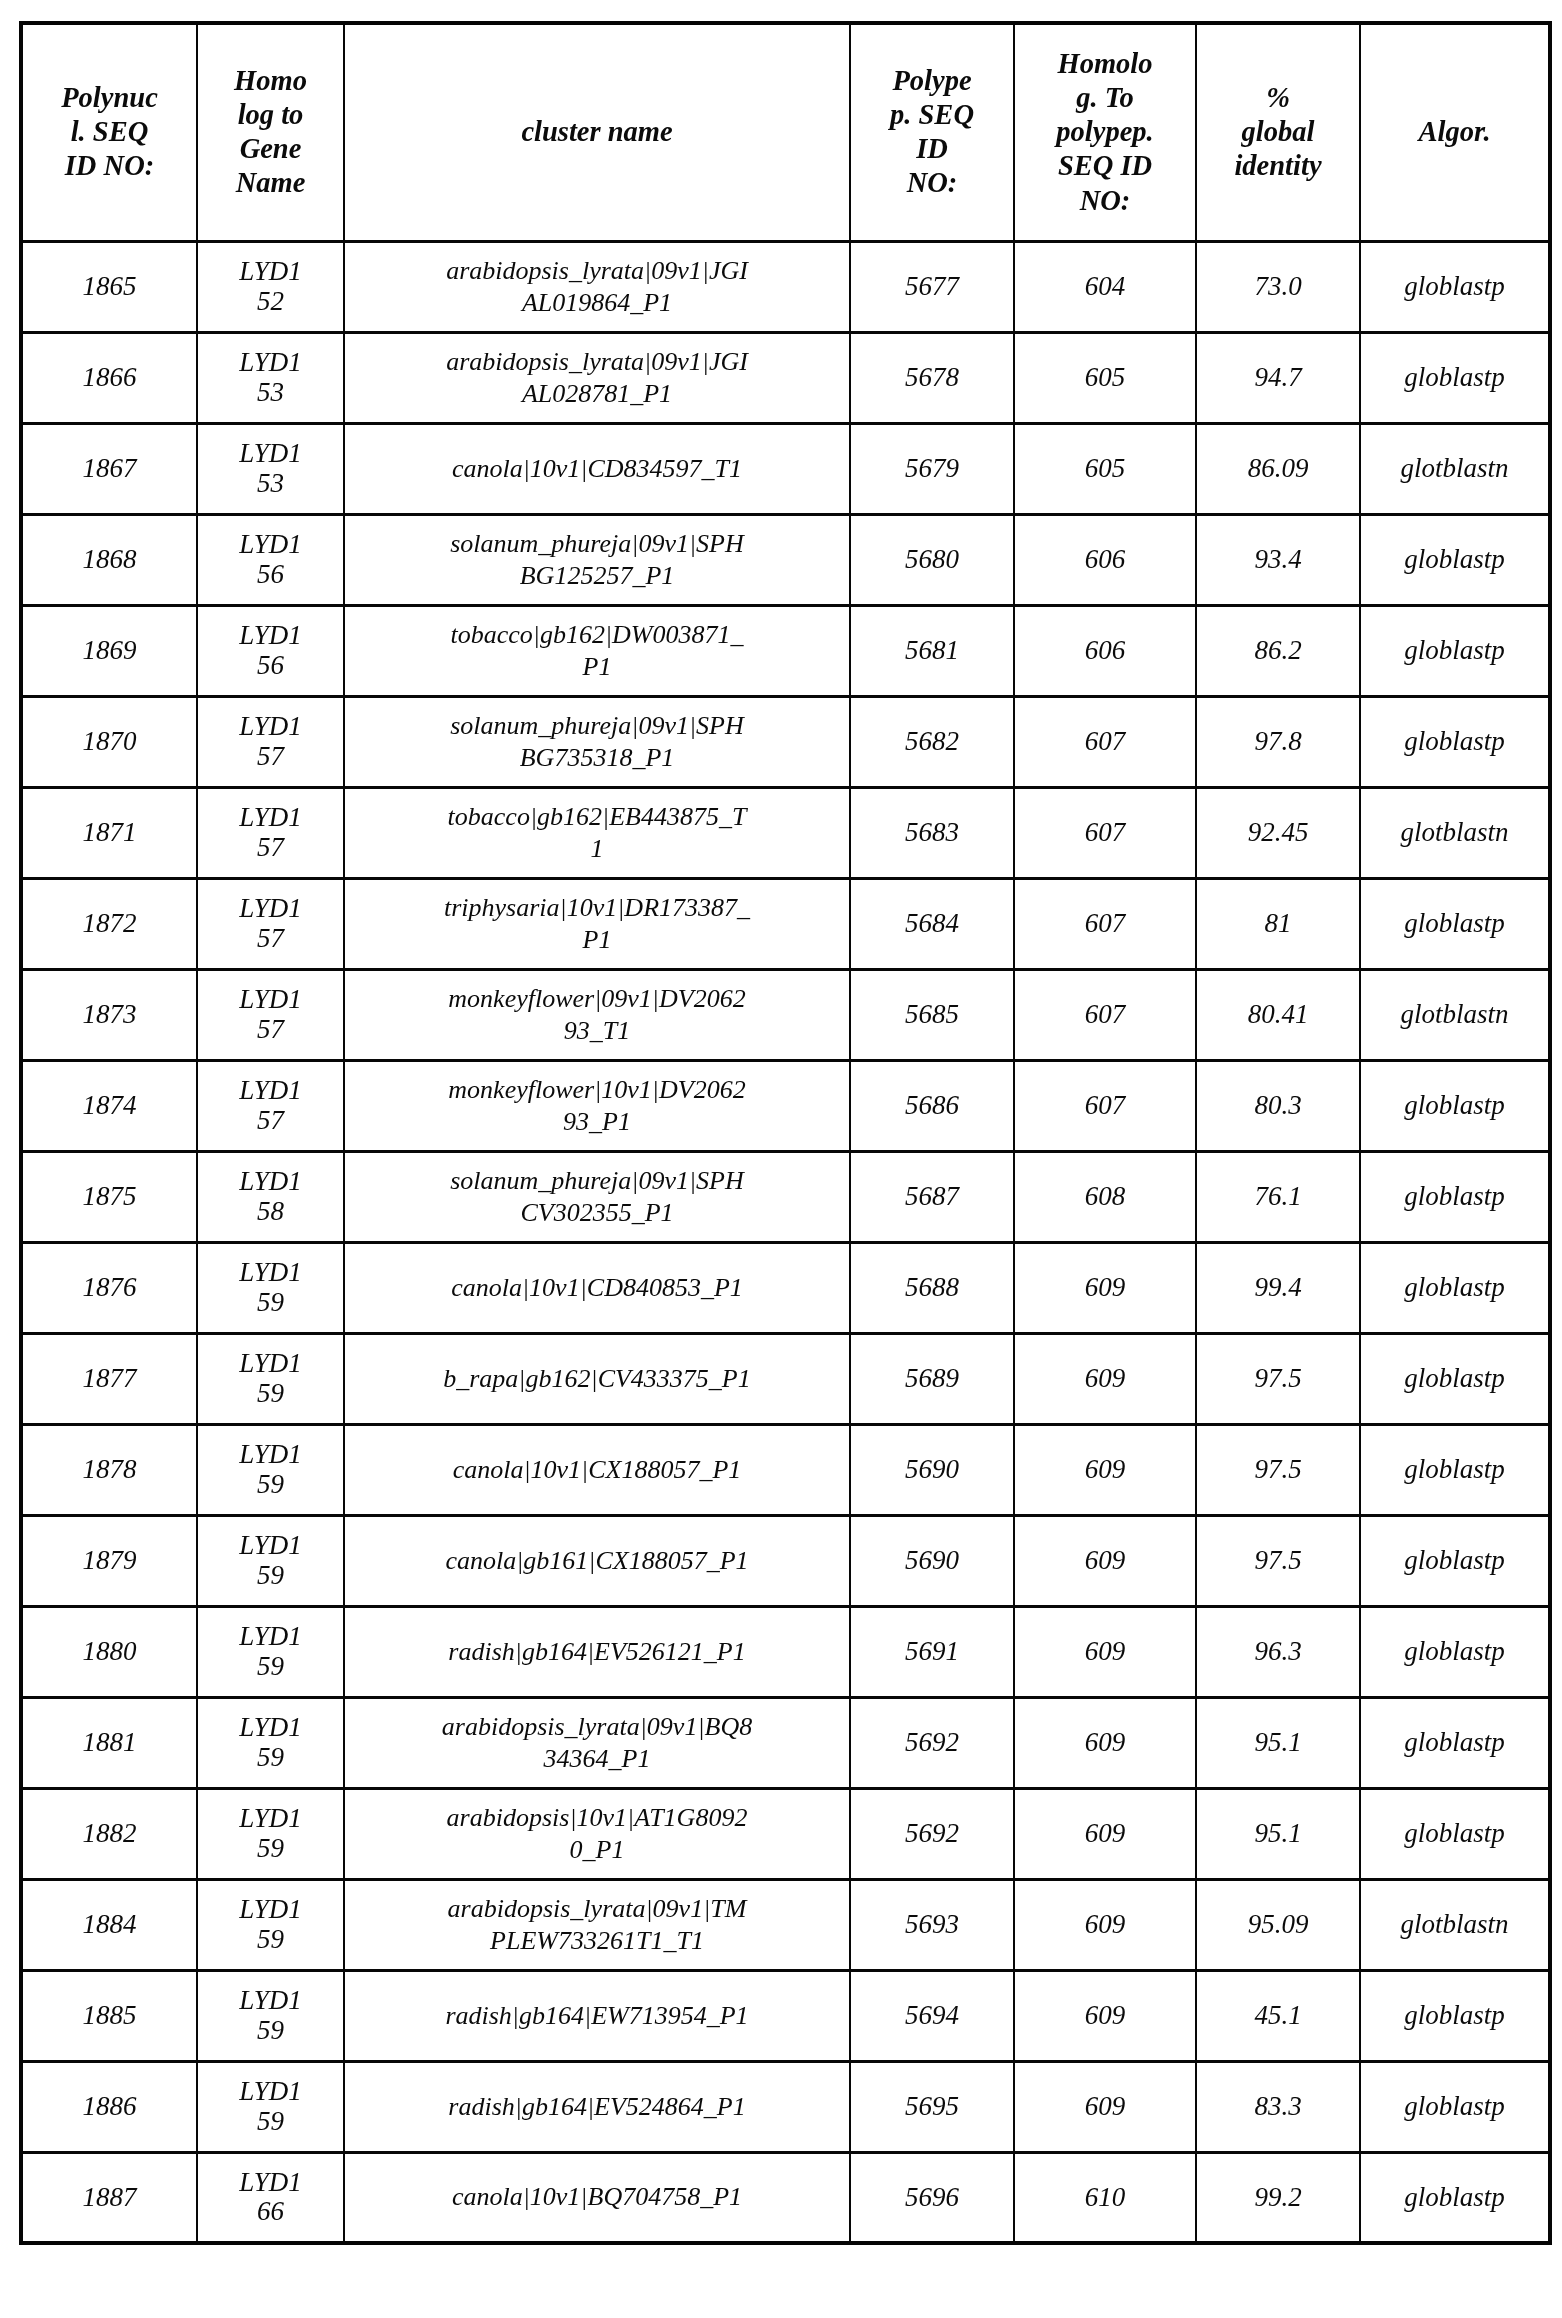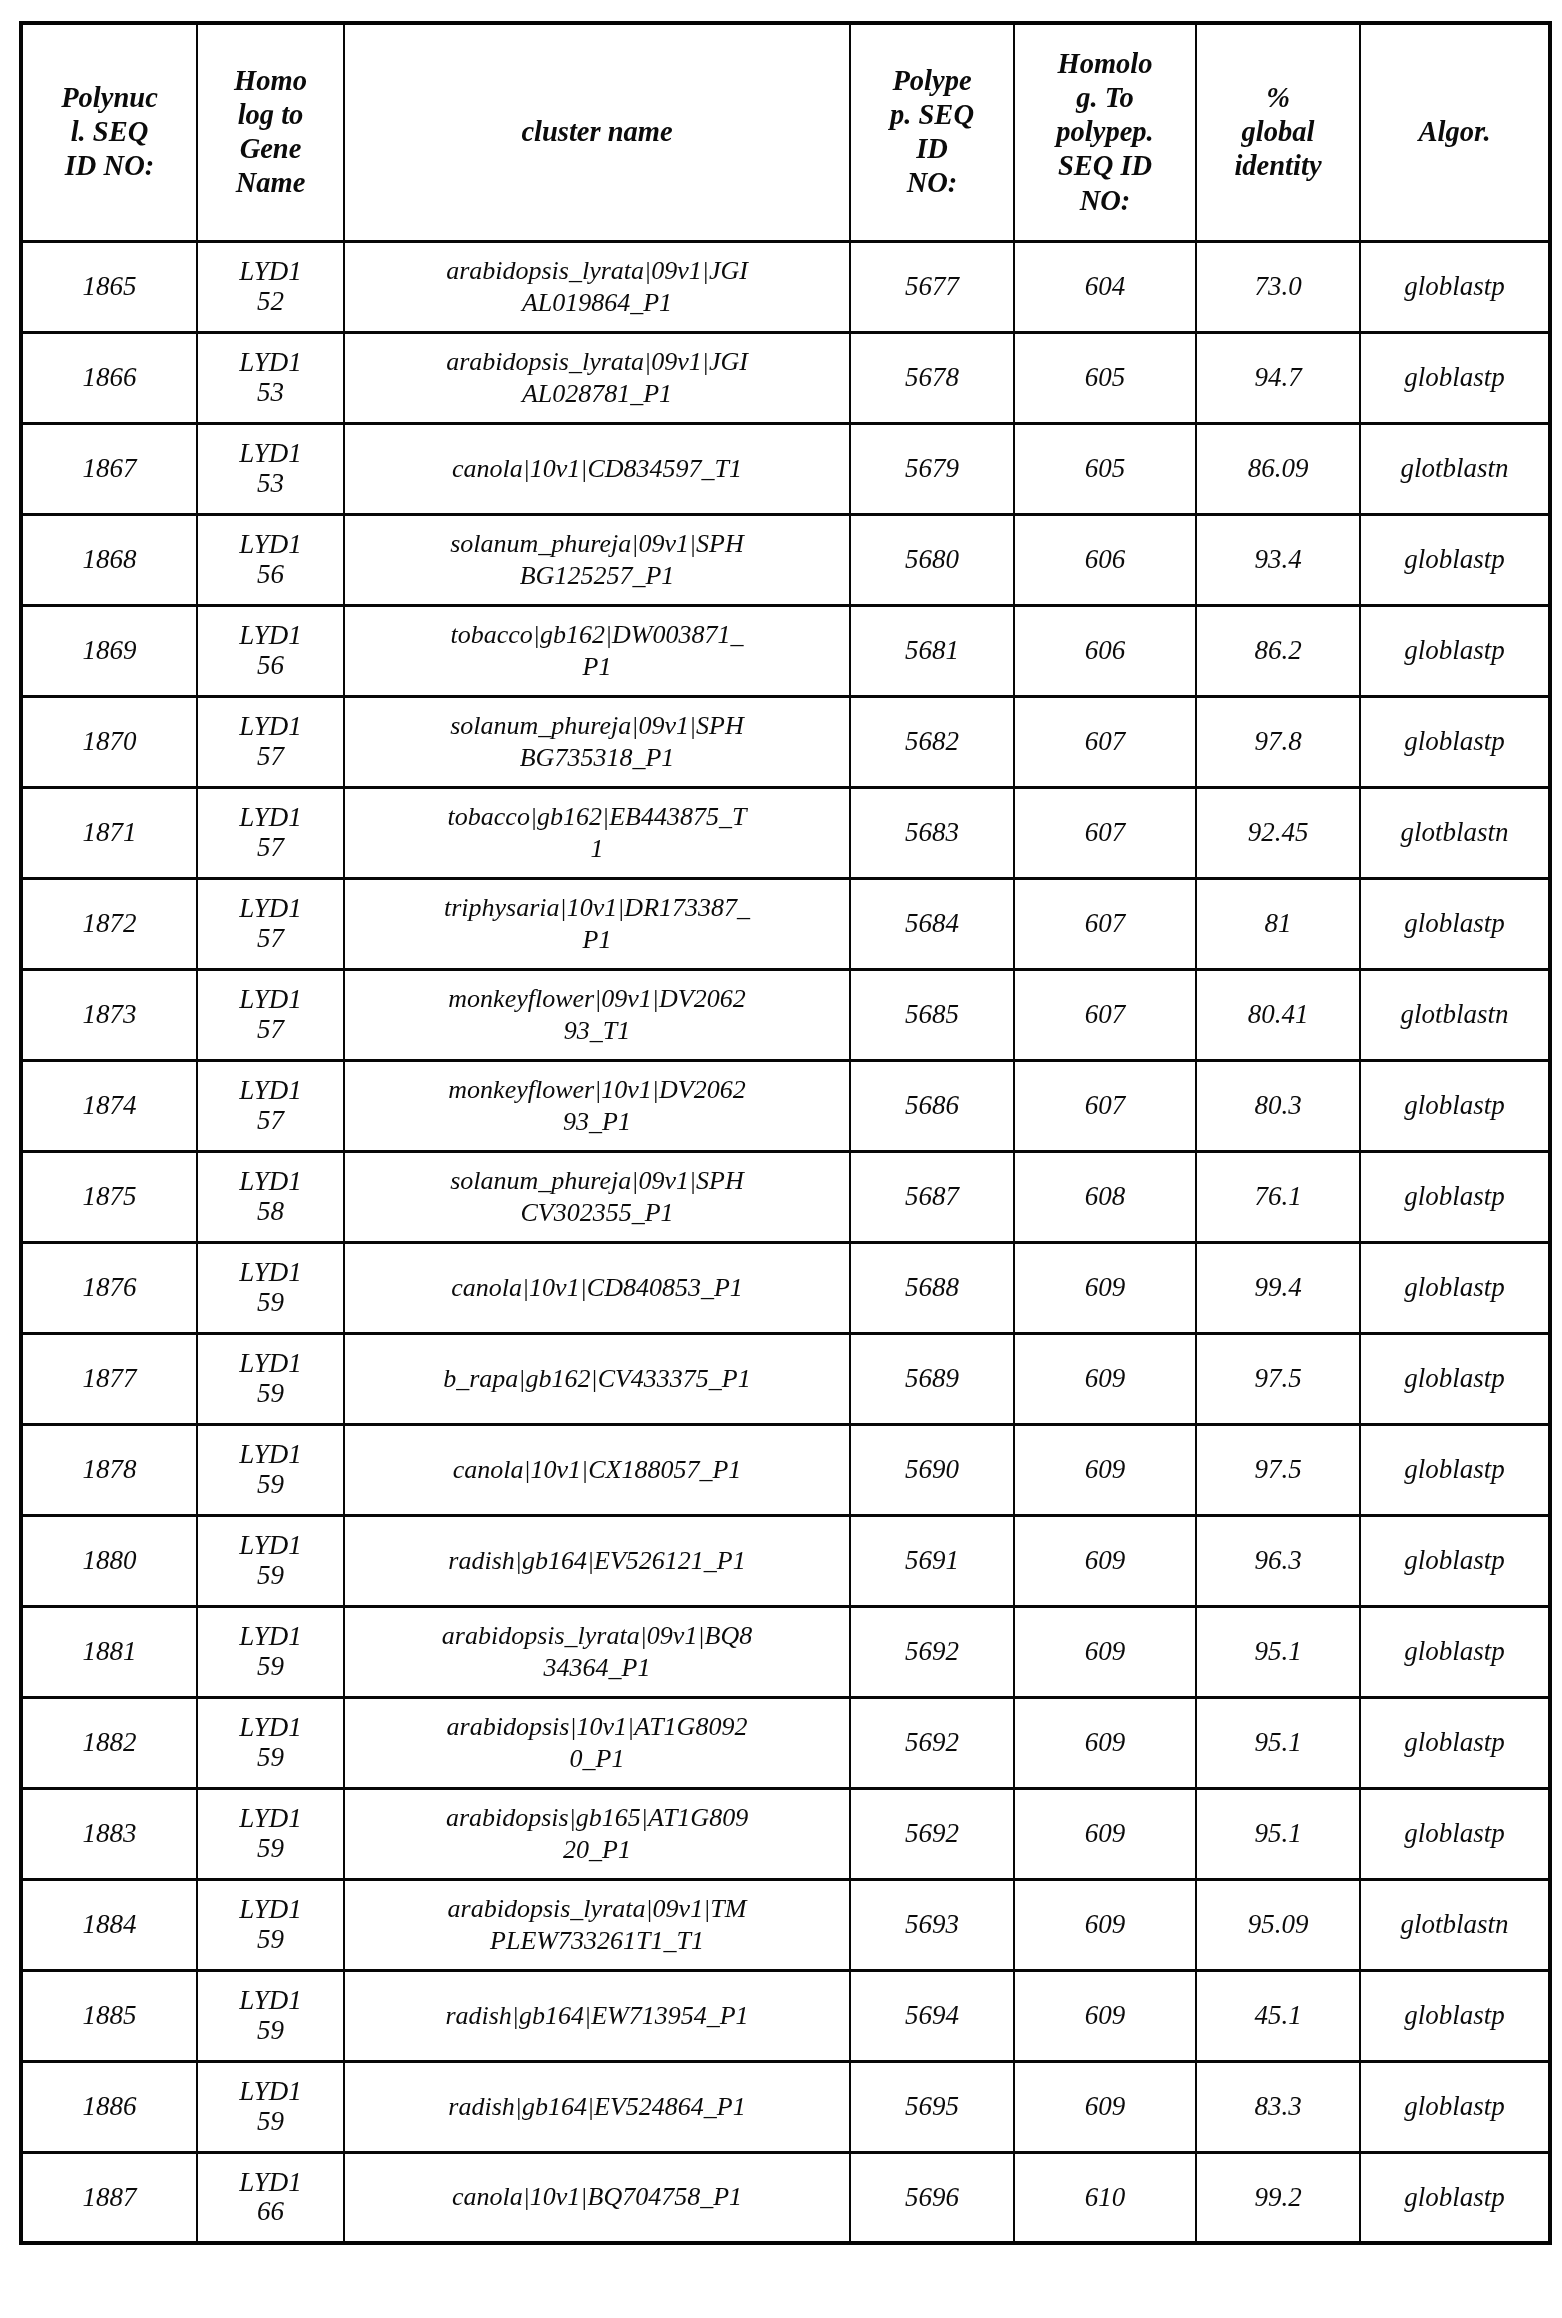--- a/index.html
+++ b/index.html
@@ -237,20 +237,30 @@
           <td class="col-id">1878</td>
           <td class="col-gene">LYD1
 59</td>
           <td class="col-cluster">canola|10v1|CX188057_P1</td>
           <td class="col-polypep">5690</td>
           <td class="col-homolog">609</td>
           <td class="col-identity">97.5</td>
           <td class="col-algor">globlastp</td>
         </tr>
         <tr>
+          <td class="col-id">1879</td>
+          <td class="col-gene">LYD1
+59</td>
+          <td class="col-cluster">canola|gb161|CX188057_P1</td>
+          <td class="col-polypep">5690</td>
+          <td class="col-homolog">609</td>
+          <td class="col-identity">97.5</td>
+          <td class="col-algor">globlastp</td>
+        </tr>
+        <tr>
           <td class="col-id">1880</td>
           <td class="col-gene">LYD1
 59</td>
           <td class="col-cluster">radish|gb164|EV526121_P1</td>
           <td class="col-polypep">5691</td>
           <td class="col-homolog">609</td>
           <td class="col-identity">96.3</td>
           <td class="col-algor">globlastp</td>
         </tr>
         <tr>
@@ -263,31 +273,20 @@
           <td class="col-homolog">609</td>
           <td class="col-identity">95.1</td>
           <td class="col-algor">globlastp</td>
         </tr>
         <tr>
           <td class="col-id">1882</td>
           <td class="col-gene">LYD1
 59</td>
           <td class="col-cluster">arabidopsis|10v1|AT1G8092
 0_P1</td>
-          <td class="col-polypep">5692</td>
-          <td class="col-homolog">609</td>
-          <td class="col-identity">95.1</td>
-          <td class="col-algor">globlastp</td>
-        </tr>
-        <tr>
-          <td class="col-id">1883</td>
-          <td class="col-gene">LYD1
-59</td>
-          <td class="col-cluster">arabidopsis|gb165|AT1G809
-20_P1</td>
           <td class="col-polypep">5692</td>
           <td class="col-homolog">609</td>
           <td class="col-identity">95.1</td>
           <td class="col-algor">globlastp</td>
         </tr>
         <tr>
           <td class="col-id">1884</td>
           <td class="col-gene">LYD1
 59</td>
           <td class="col-cluster">arabidopsis_lyrata|09v1|TM

